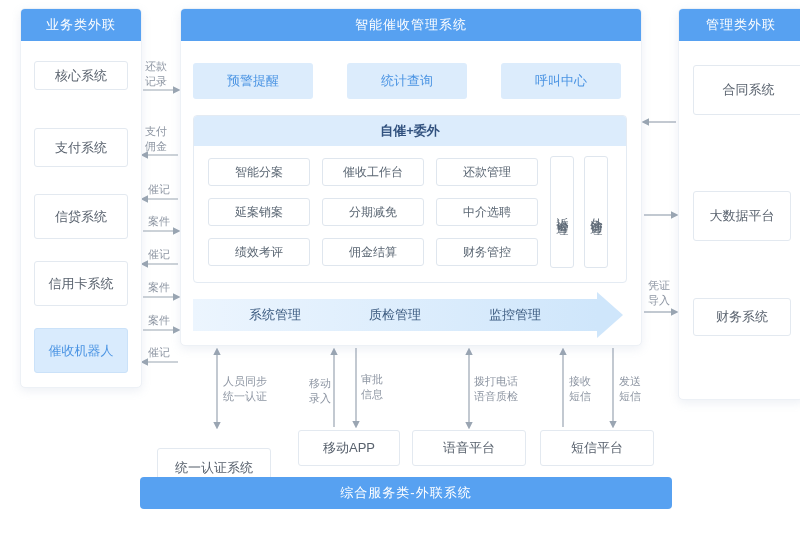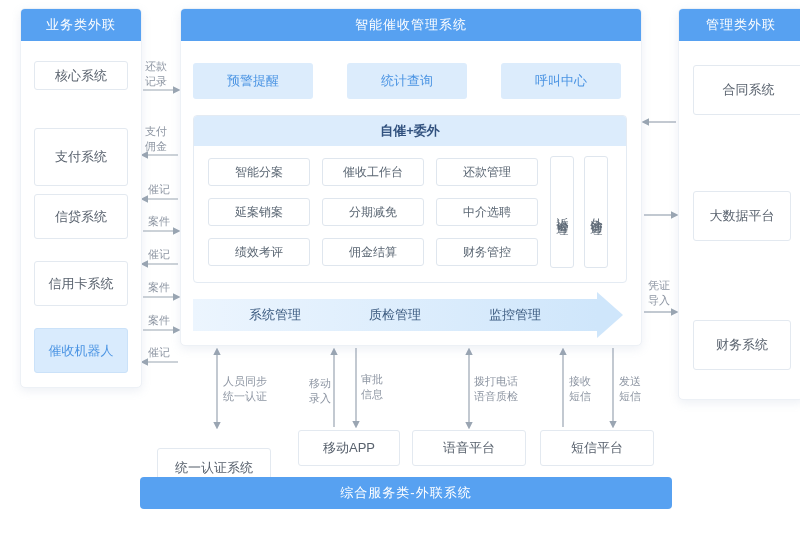--- a/index.html
+++ b/index.html
@@ -70,21 +70,21 @@
       <line x1="344" y1="348" x2="344" y2="426" marker-end="url(#arrowhead)"></line>
       <line x1="457" y1="350" x2="457" y2="427" marker-start="url(#arrowhead)" marker-end="url(#arrowhead)"></line>
       <line x1="551" y1="427" x2="551" y2="350" marker-end="url(#arrowhead)"></line>
       <line x1="601" y1="348" x2="601" y2="426" marker-end="url(#arrowhead)"></line>
     </g>
   </svg>
 
   <div class="panel" style="left:8px;top:8px;width:122px;height:380px">
     <div class="blue-bar">业务类外联</div>
     <div class="node" style="left:13px;top:52px;width:94px;height:29px">核心系统</div>
-    <div class="node" style="left:13px;top:119px;width:94px;height:58px">支付系统</div>
+    <div class="node" style="left:13px;top:119px;width:94px;height:39px">支付系统</div>
     <div class="node" style="left:13px;top:185px;width:94px;height:45px">信贷系统</div>
     <div class="node" style="left:13px;top:252px;width:94px;height:45px">信用卡系统</div>
     <div class="node hl" style="left:13px;top:319px;width:94px;height:45px">催收机器人</div>
   </div>
 
   <div class="panel" style="left:168px;top:8px;width:462px;height:338px">
     <div class="blue-bar">智能催收管理系统</div>
 
     <div class="tm" style="left:12px">预警提醒</div>
     <div class="tm" style="left:166px">统计查询</div>
@@ -112,21 +112,21 @@
       <span>质检管理</span>
       <span>监控管理</span>
     </div>
     <div class="parrow-head"></div>
   </div>
 
   <div class="panel" style="left:666px;top:8px;width:126px;height:392px">
     <div class="blue-bar">管理类外联</div>
     <div class="node" style="left:14px;top:56px;width:111px;height:50px">合同系统</div>
     <div class="node" style="left:14px;top:182px;width:98px;height:50px">大数据平台</div>
-    <div class="node" style="left:14px;top:311px;width:98px;height:50px">财务系统</div>
+    <div class="node" style="left:14px;top:289px;width:98px;height:38px">财务系统</div>
   </div>
 
   <div class="node" style="left:145px;top:448px;width:114px;height:40px">统一认证系统</div>
   <div class="node" style="left:286px;top:430px;width:102px;height:36px">移动APP</div>
   <div class="node" style="left:400px;top:430px;width:114px;height:36px">语音平台</div>
   <div class="node" style="left:528px;top:430px;width:114px;height:36px">短信平台</div>
   <div class="bottom-bar">综合服务类-外联系统</div>
 
   <div class="flabel" style="left:133px;top:59px">还款
 记录</div>

